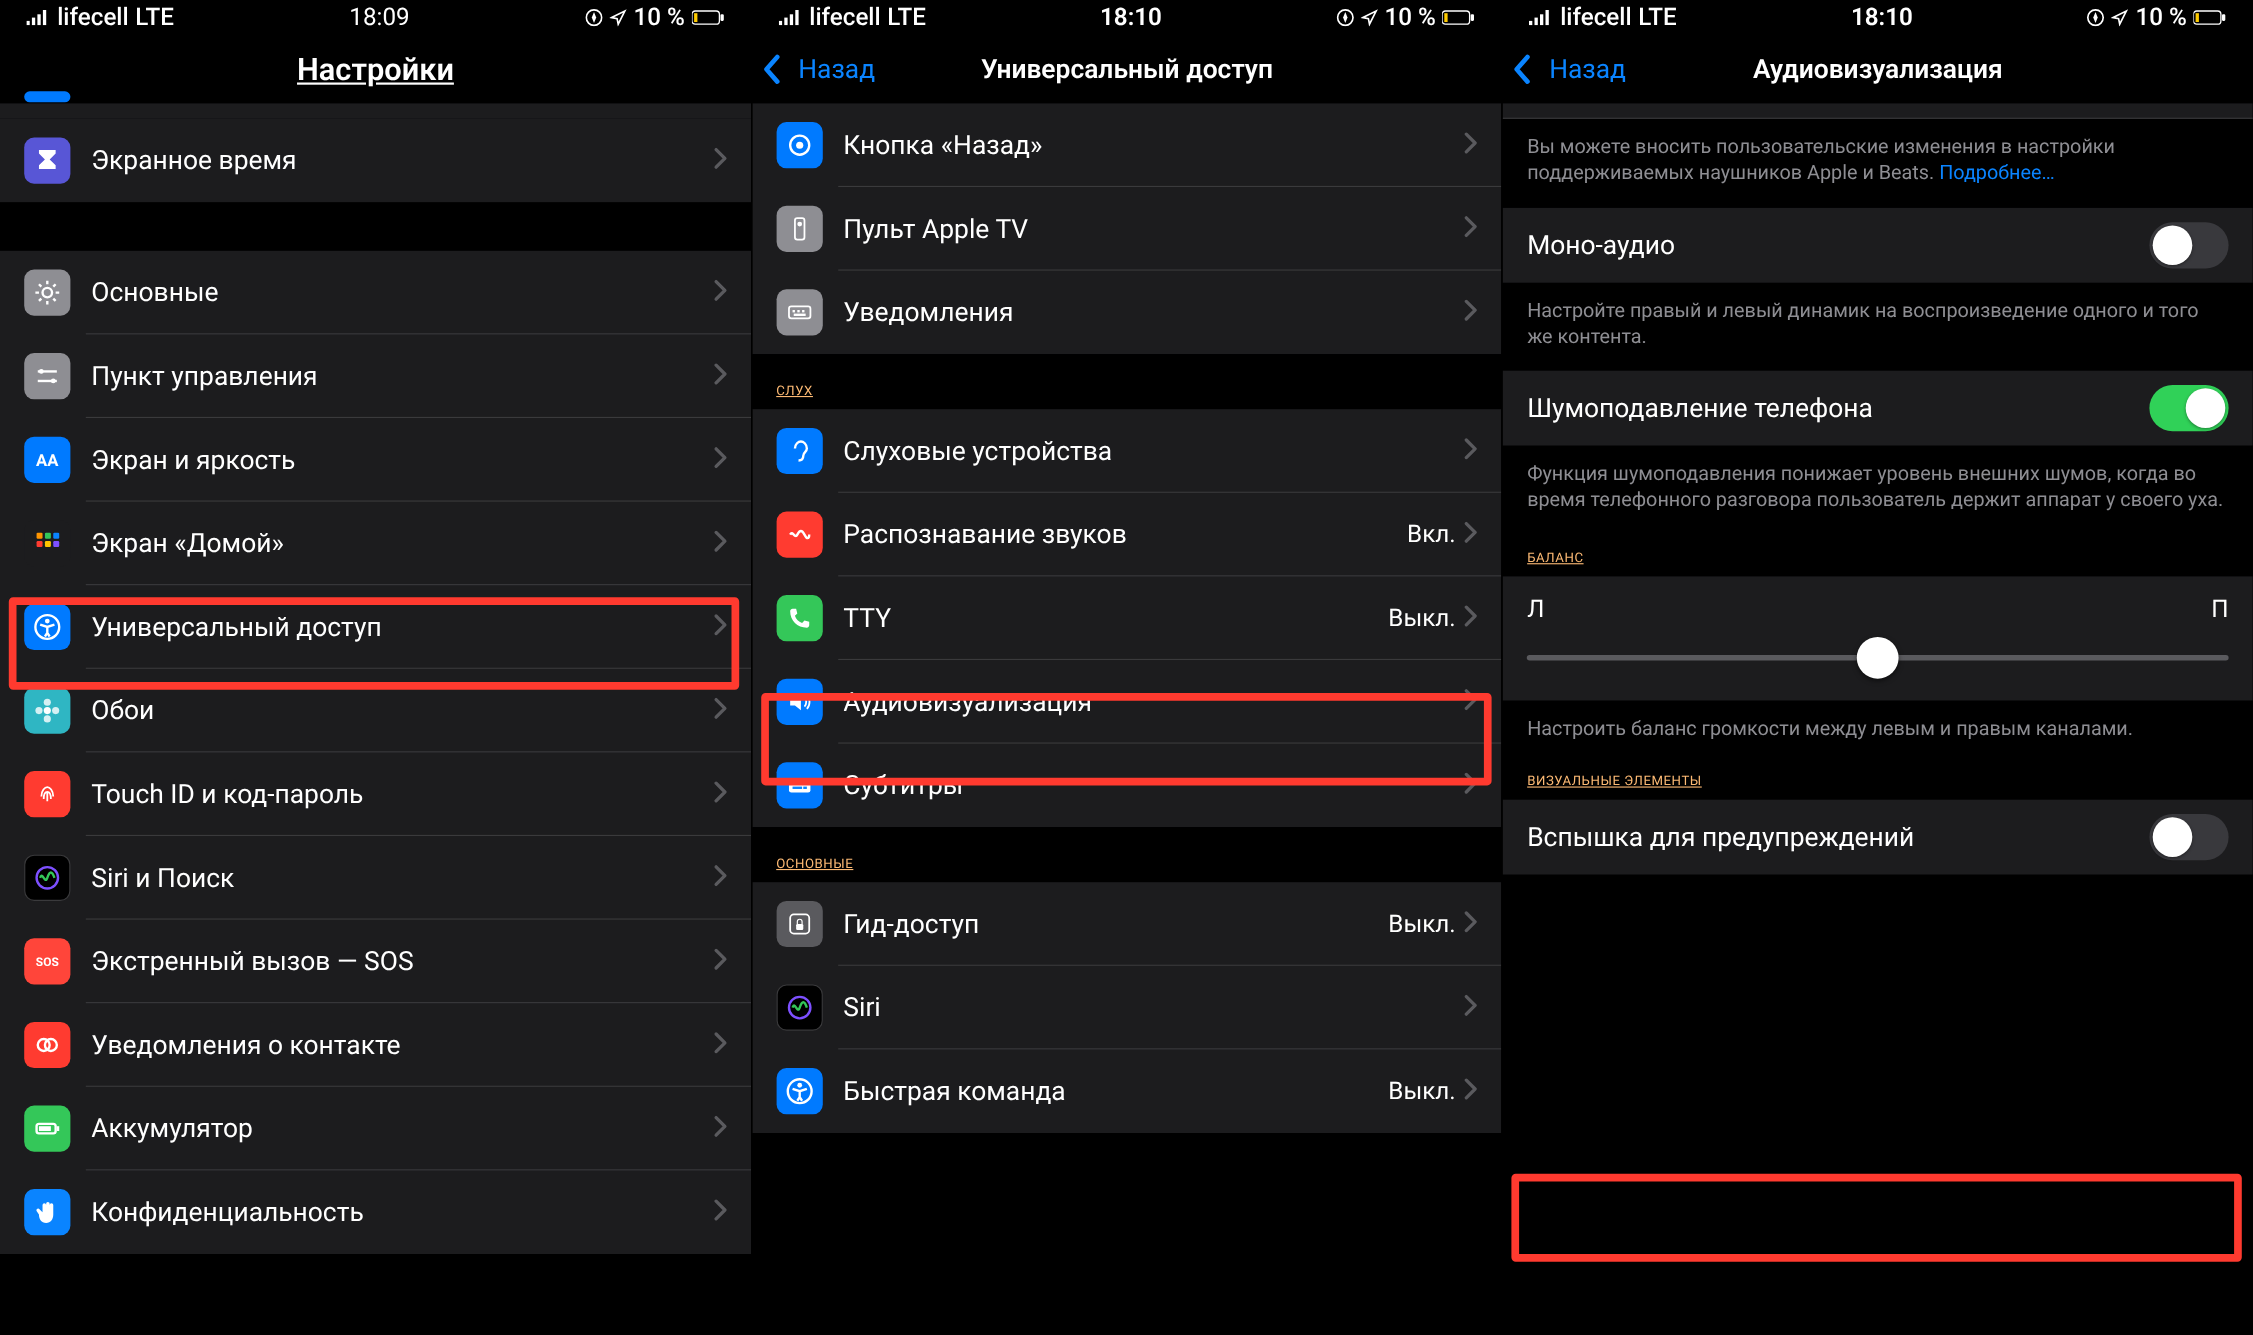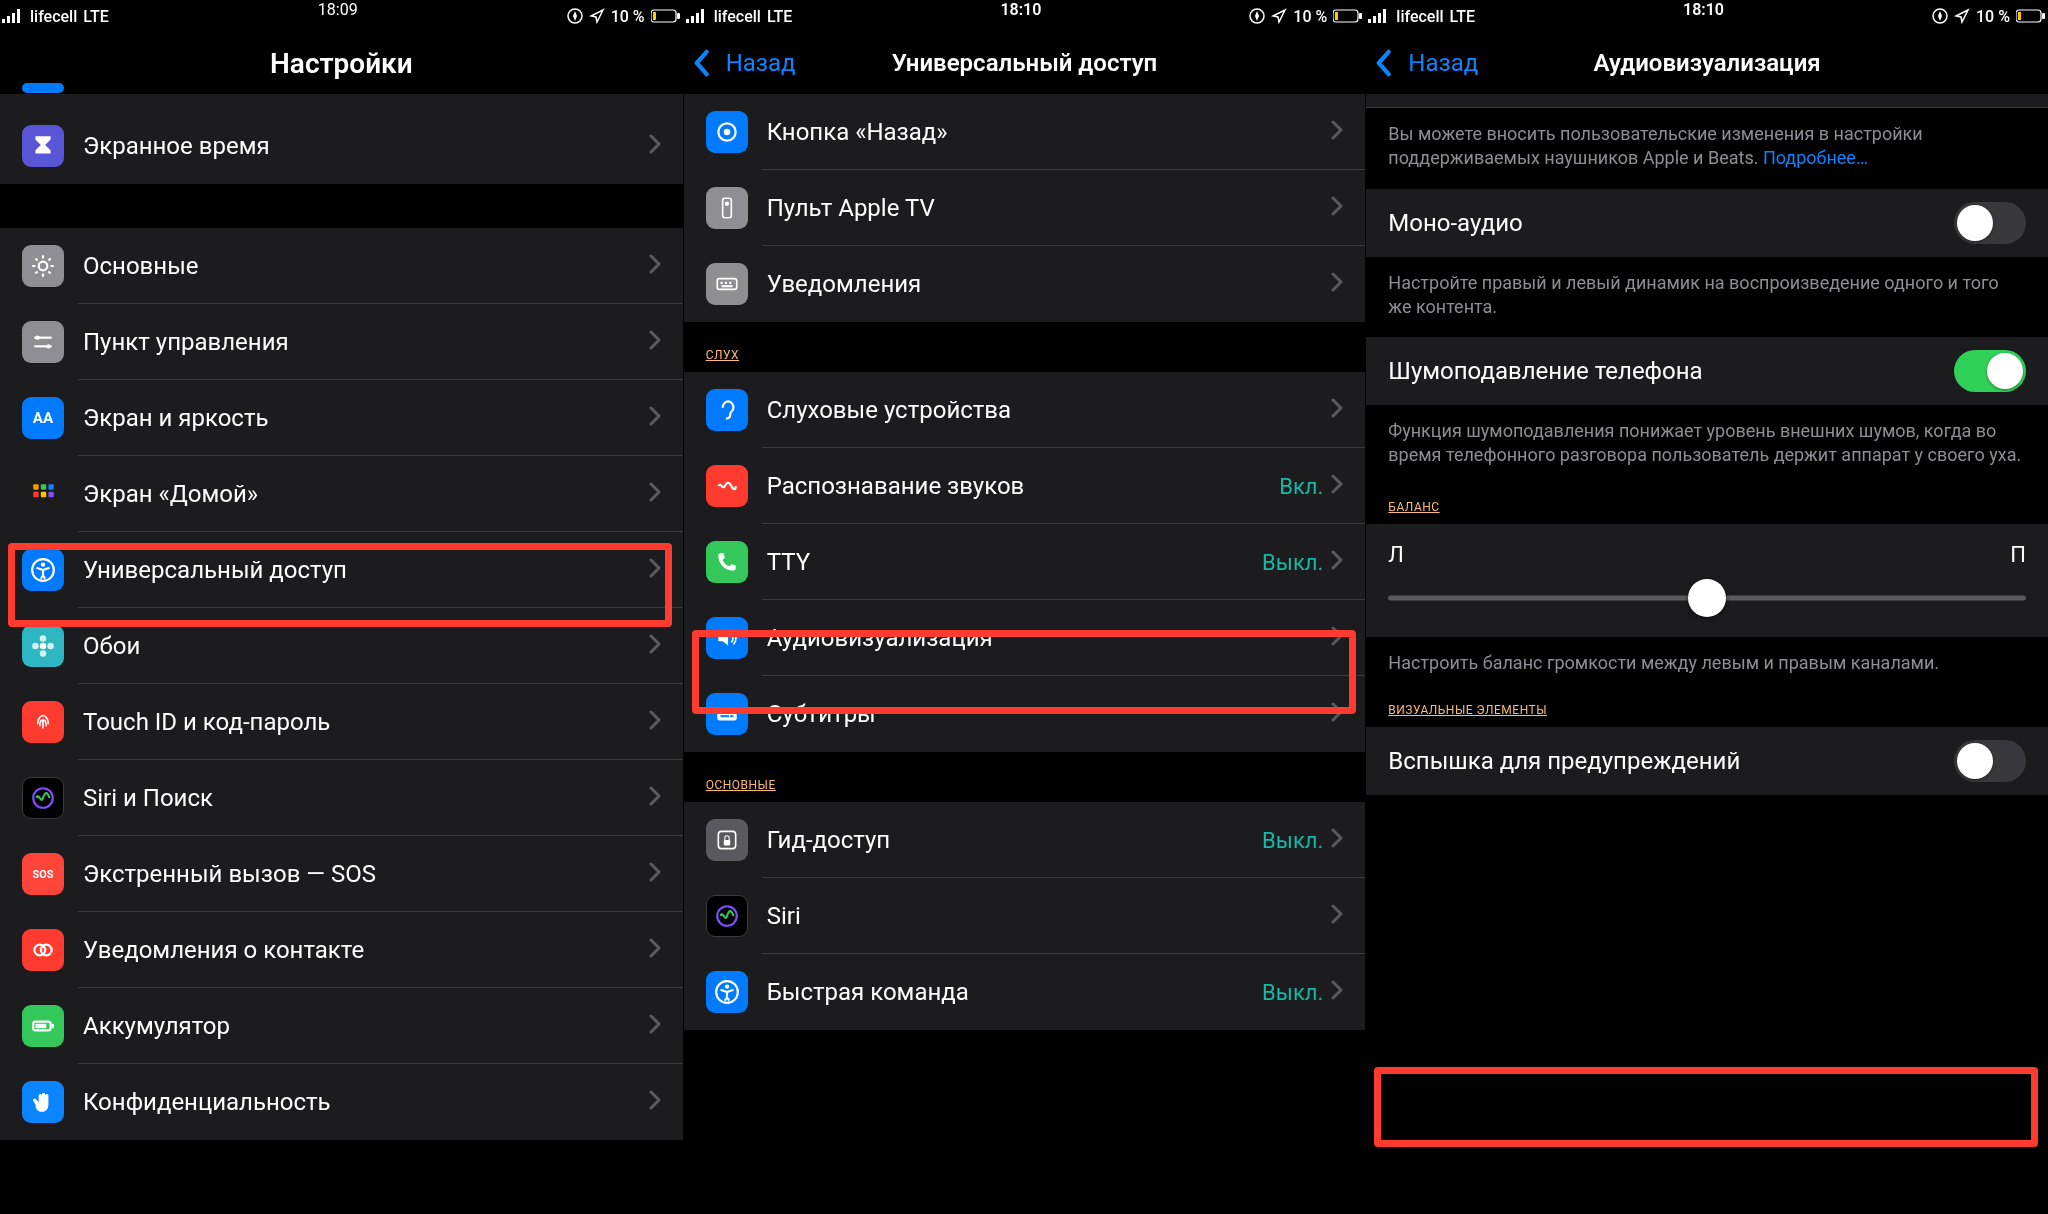--- a/index.html
+++ b/index.html
@@ -1,36 +1,36 @@
 <!DOCTYPE html>
 <html><head>
 <meta charset="utf-8">
 <style>
   * { margin:0; padding:0; box-sizing:border-box; font-family:-apple-system,BlinkMacSystemFont,"Segoe UI",Roboto,Arial,sans-serif; -webkit-font-smoothing:antialiased; }
   body { background:#000; display:flex; width:2048px; height:1214px; overflow:hidden; }
   .panel { position:relative; width:682.66px; height:1214px; background:#000; color:#fff; overflow:hidden; }
   .panel + .panel { border-left:1px solid #000; }
-  .status-bar { height:32px; display:flex; justify-content:space-between; padding:0 2px; font-size:16px; font-weight:500; color:#fff; }
+  .status-bar { height:32px; display:flex; align-items:center; justify-content:space-between; padding:0 24px; font-size:22px; font-weight:500; color:#fff; }
   .status-left, .status-right { display:flex; align-items:center; gap:6px; }
   .signal svg, .battery svg, .nav-icon svg, .compass-icon svg { display:block; }
   .nav-bar { height:62px; display:flex; align-items:center; position:relative; }
   .nav-back { display:flex; align-items:center; color:#0a84ff; font-size:24px; padding-left:8px; gap:16px; }
   .nav-back svg { width:18px; height:28px; }
   .nav-title { position:absolute; left:50%; transform:translateX(-50%); font-size:24px; font-weight:600; color:#fff; white-space:nowrap; }
-  .nav-title.big { font-size:28px; }
+  .nav-title.big { font-size:28px;text-decoration:underline; }
   .list { background:#1c1c1e; }
   .section-gap { height:44px; background:#000; }
   .section-header { background:#000; padding:26px 22px 10px; font-size:12px; color:#fdba74; text-transform:uppercase; letter-spacing:0.5px;text-decoration:underline; }
   .row { display:flex; align-items:center; height:76px; padding:0 22px 0 22px; position:relative; }
   .row::after { content:""; position:absolute; left:78px; right:0; bottom:0; height:1px; background:#3a3a3c; }
   .row:last-child::after { display:none; }
   .row .icon { width:42px; height:42px; border-radius:9px; margin-right:19px; display:flex; align-items:center; justify-content:center; flex-shrink:0; }
   .row .icon svg { width:26px; height:26px; }
   .row .label { flex:1; font-size:24px; color:#fff; white-space:nowrap; overflow:hidden; text-overflow:ellipsis; }
-  .row .value { font-size:22px; color:#14b8a6; margin-right:8px; }
+  .row .value { font-size:22px; color:#ffffff; margin-right:8px; }
   .row .chev { color:#5a5a5e; }
   .row .chev svg { width:12px; height:20px; }
   .truncated { height:44px; }
   .truncated::after{ left:78px; display:block; }
   .highlight { position:absolute; border:7px solid #ff3a2f; border-radius:4px; pointer-events:none; }
   .desc { padding:14px 22px 18px; font-size:18px; line-height:1.35; color:#8e8e93; background:#000; }
   .desc a { color:#0a84ff; text-decoration:none; }
   .switch-row { display:flex; align-items:center; height:68px; padding:0 22px; background:#1c1c1e; position:relative; }
   .switch-row .label { flex:1; font-size:24px; color:#fff; }
   .switch { width:72px; height:42px; border-radius:21px; position:relative; }

